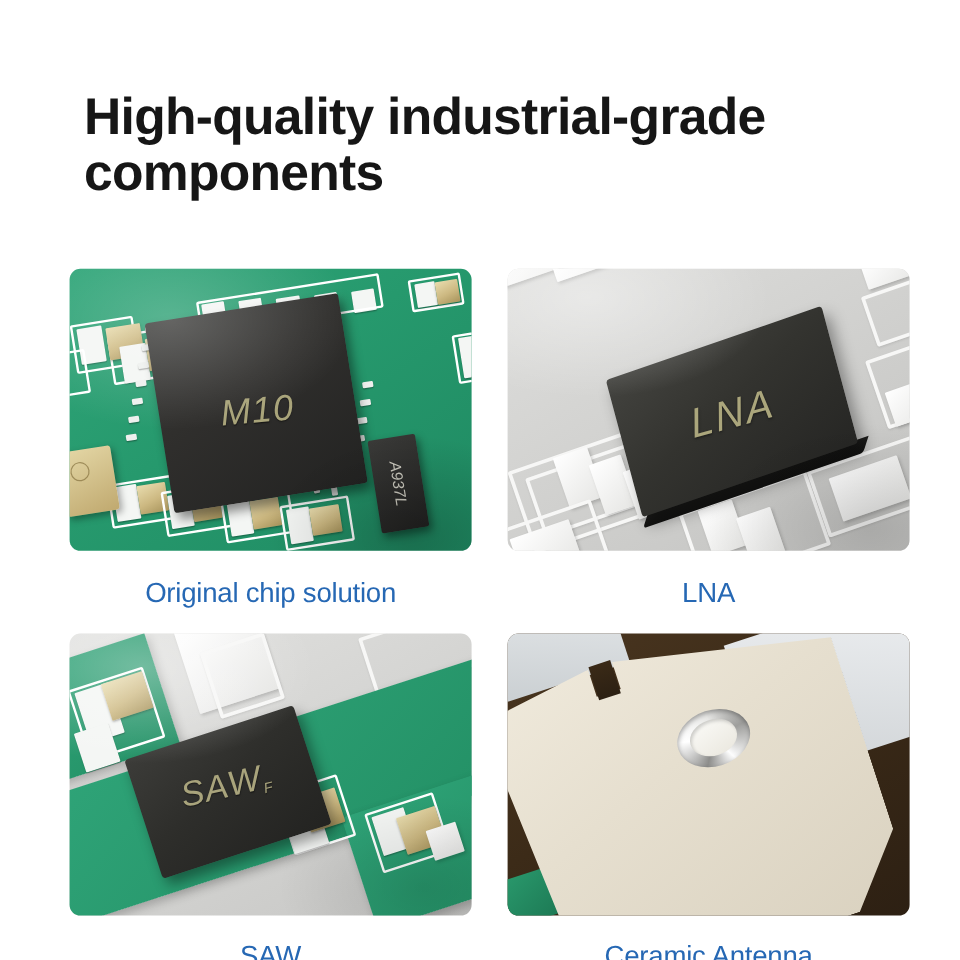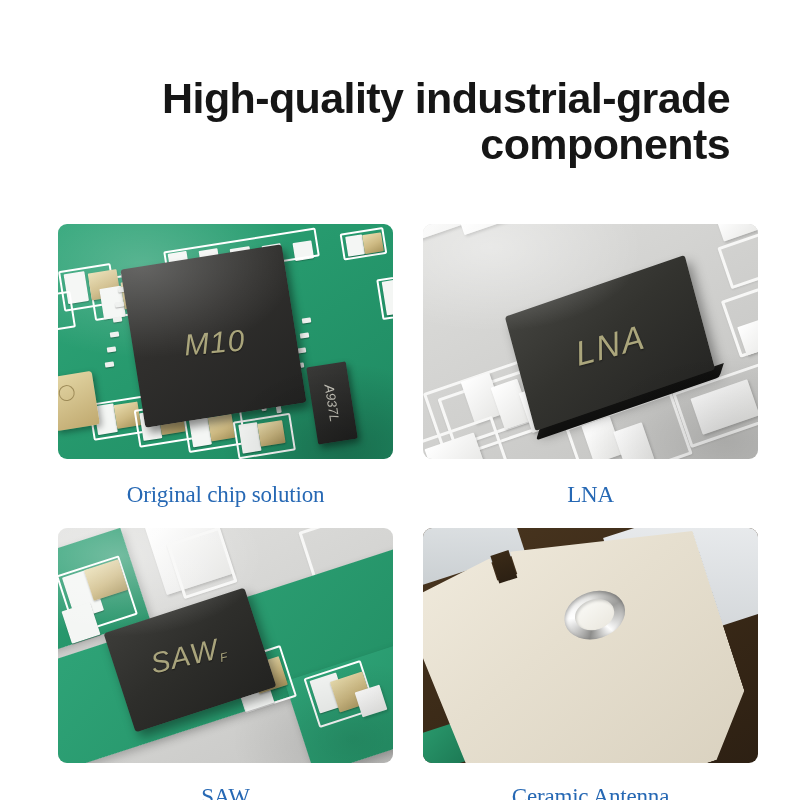--- a/index.html
+++ b/index.html
@@ -15,21 +15,21 @@
   .page {
     position: relative;
     width: 800px;
     height: 800px;
     background: #ffffff;
   }
 
   
   .header {
     padding-top: 76px;
-    text-align: right;
+    text-align: left;
   }
   .title {
     font-size: 43px;
     font-weight: bold;
     line-height: 1.06;
     letter-spacing: -0.6px;
     color: #161616;
     padding: 0 70px;
   }
   .subtitle {
@@ -61,21 +61,20 @@
     overflow: hidden;
   }
   .caption {
     text-align: center;
     color: #2668b4;
     font-size: 23px;
     line-height: 1;
     padding-top: 24px;
     padding-bottom: 22px;
     letter-spacing: -0.2px;
-    font-family: Liberation Serif, serif;
   }
   .cell-saw .caption, .cell-ant .caption { padding-top: 22px; }
 
   
   .pcb-green {
     background: linear-gradient(145deg,#2fa578 0%,#26996d 45%,#1f8a62 100%);
   }
   .pcb-green::after {
     content:"";
     position:absolute; inset:0;

